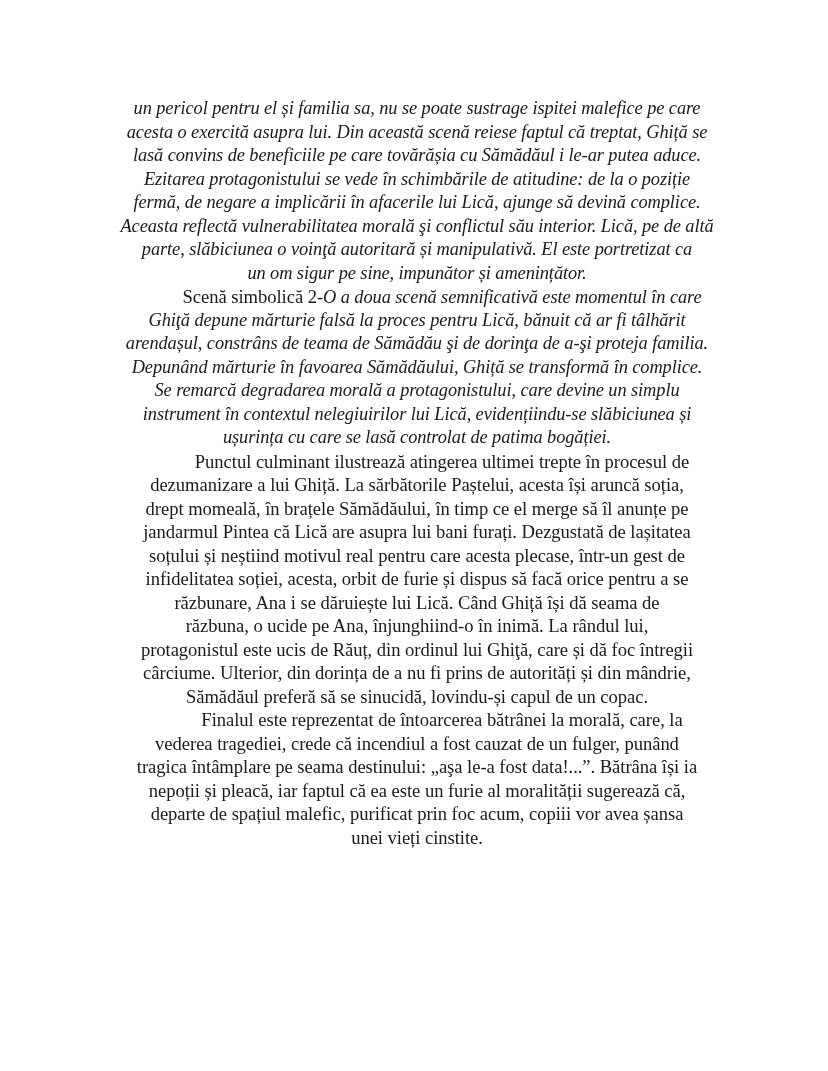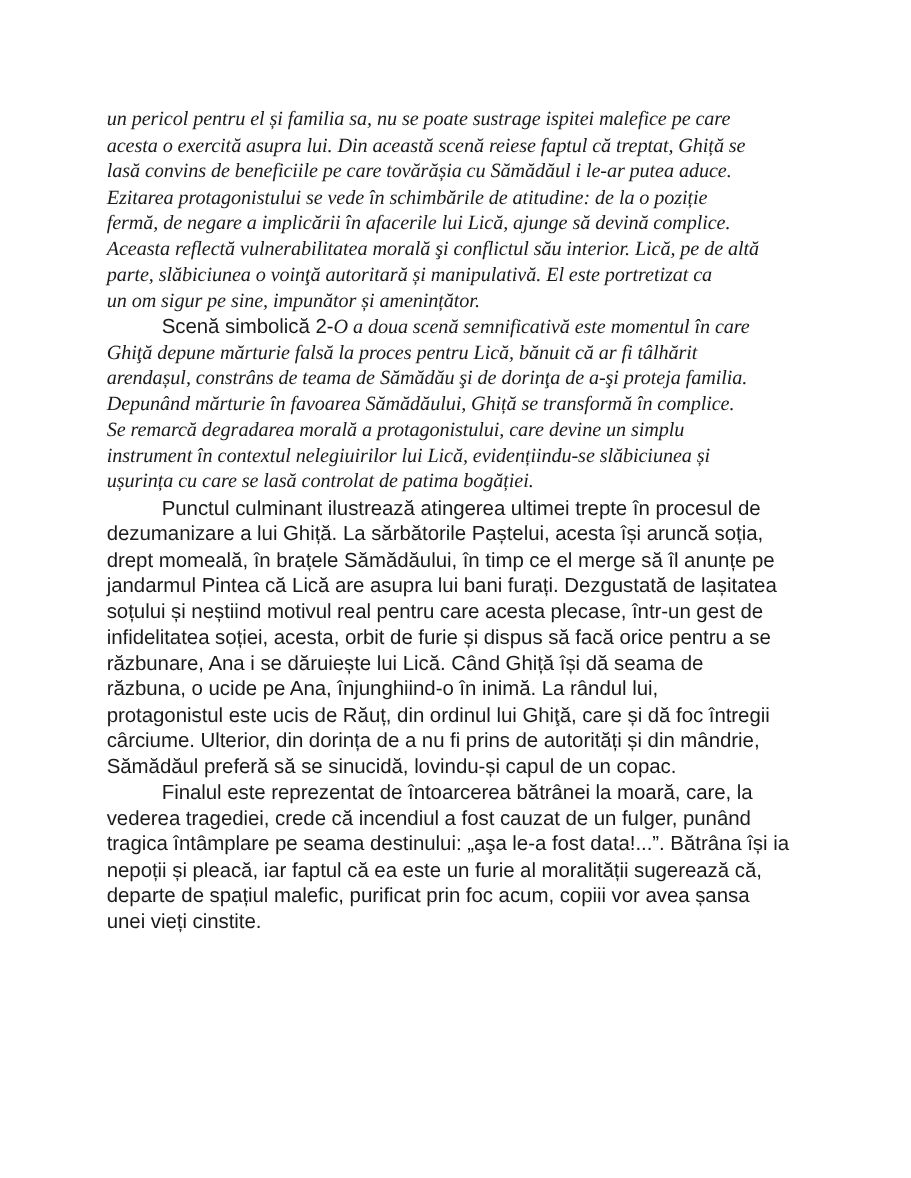--- a/index.html
+++ b/index.html
@@ -1,24 +1,24 @@
 <!DOCTYPE html>
 <html><head>
 <meta charset="utf-8">
 <style>
   html, body { margin: 0; padding: 0; background: #ffffff; }
   body { width: 828px; height: 1071px; position: relative; overflow: hidden; }
   .page {
     position: absolute; left: 97px; top: 97px; width: 640px;
     font-family: "DejaVu Serif", serif;
-    font-size: 16.2px; line-height: 23.5px; color: #1a1a1a;
+    font-size: 16.2px; line-height: 23.5px; color: #1a1a1a; text-align: center;
   }
   .line { white-space: nowrap; height: 23.5px; letter-spacing: -0.35px; }
   .it { font-style: italic; font-family: "Liberation Serif", serif; font-size: 18.4px; letter-spacing: -0.1px; }
-  .rg { font-family: Liberation Sans, sans-serif; font-size: 18.6px; letter-spacing: -0.05px; }
+  .rg { font-family: Liberation Serif, serif; font-size: 18.6px; letter-spacing: -0.05px; }
   .indent { padding-left: 50px; }
 </style>
 </head>
 <body>
 
 <div class="page">
 
   <div>
     <div class="line it">un pericol pentru el și familia sa, nu se poate sustrage ispitei malefice pe care</div>
     <div class="line it">acesta o exercită asupra lui. Din această scenă reiese faptul că treptat, Ghiță se</div>
@@ -48,20 +48,20 @@
     <div class="line rg">soțului și neștiind motivul real pentru care acesta plecase, într-un gest de</div>
     <div class="line rg">infidelitatea soției, acesta, orbit de furie și dispus să facă orice pentru a se</div>
     <div class="line rg">răzbunare, Ana i se dăruiește lui Lică. Când Ghiță își dă seama de</div>
     <div class="line rg">răzbuna, o ucide pe Ana, înjunghiind-o în inimă. La rândul lui,</div>
     <div class="line rg">protagonistul este ucis de Răuț, din ordinul lui Ghiţă, care și dă foc întregii</div>
     <div class="line rg">cârciume. Ulterior, din dorința de a nu fi prins de autorități și din mândrie,</div>
     <div class="line rg">Sămădăul preferă să se sinucidă, lovindu-și capul de un copac.</div>
   </div>
 
   <div>
-    <div class="line rg indent">Finalul este reprezentat de întoarcerea bătrânei la moară, care, la</div>
+    <div class="line rg indent">Finalul este reprezentat de întoarcerea bătrânei la morală, care, la</div>
     <div class="line rg">vederea tragediei, crede că incendiul a fost cauzat de un fulger, punând</div>
     <div class="line rg">tragica întâmplare pe seama destinului: „aşa le-a fost data!...”. Bătrâna își ia</div>
     <div class="line rg">nepoții și pleacă, iar faptul că ea este un furie al moralității sugerează că,</div>
     <div class="line rg">departe de spațiul malefic, purificat prin foc acum, copiii vor avea șansa</div>
     <div class="line rg">unei vieți cinstite.</div>
   </div>
 </div>
 
 </body></html>

